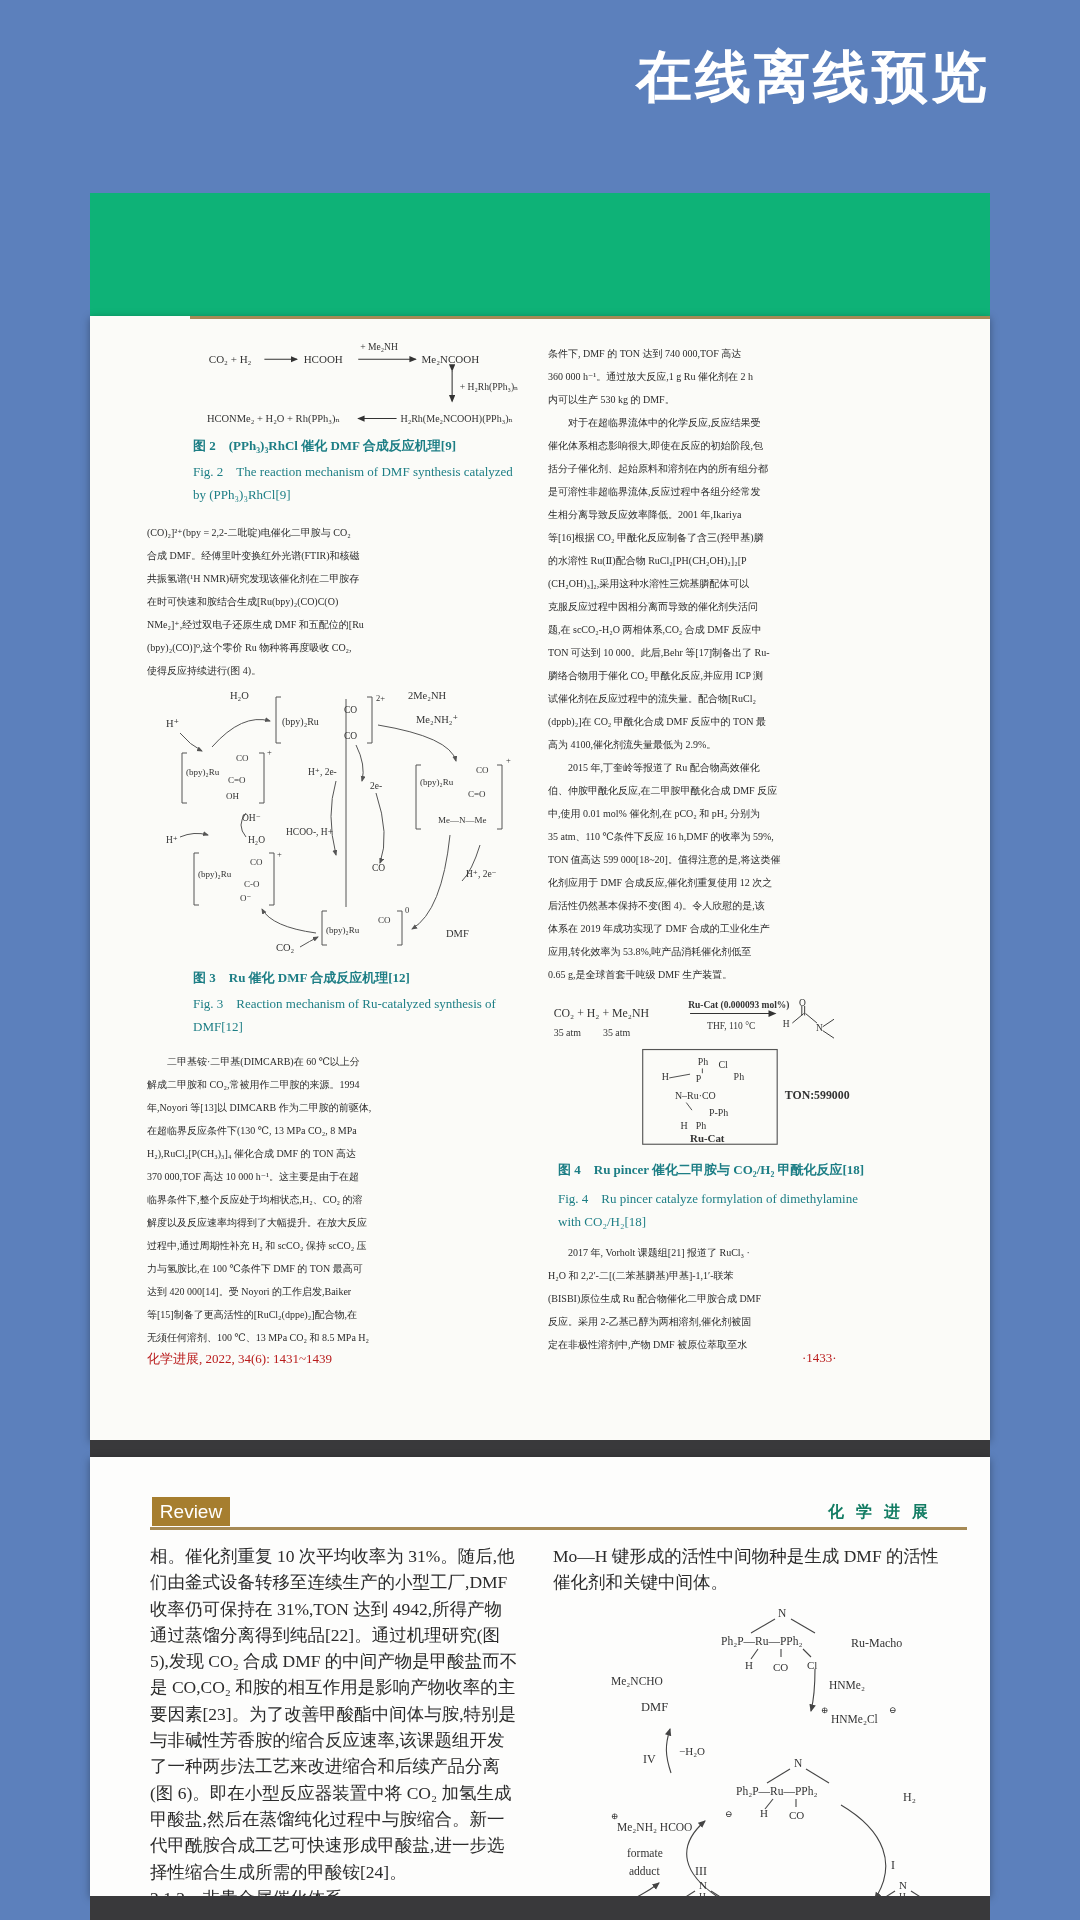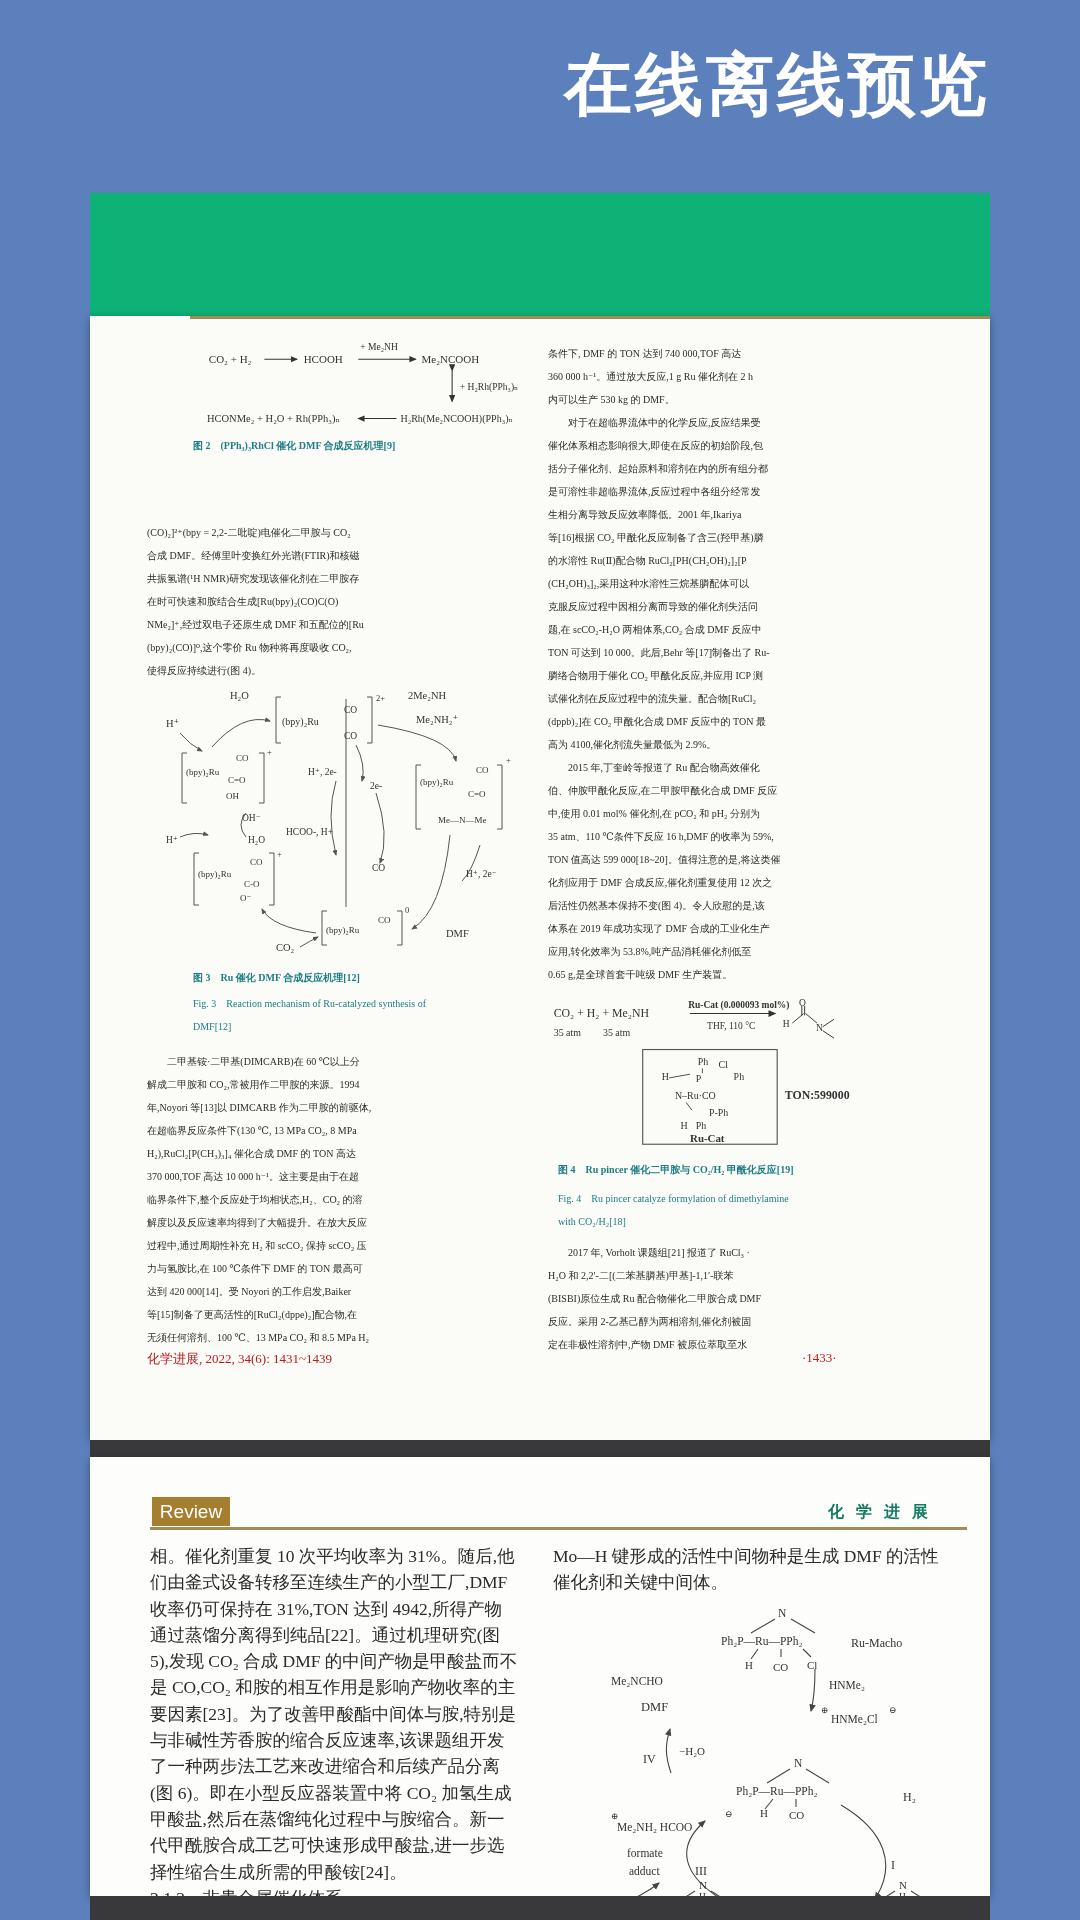--- a/index.html
+++ b/index.html
@@ -1,32 +1,32 @@
 <!DOCTYPE html>
 <html><head>
 <meta charset="utf-8">
 <style>
   html,body{margin:0;padding:0;background:#46628f;}
   .screen{position:relative;width:1080px;height:1920px;overflow:hidden;background:#5c80bc;font-family:"Liberation Sans",sans-serif;}
   .abs{position:absolute;}
-  .banner-title{position:absolute;top:40px;right:90px;color:#ffffff;font-size:68px;font-weight:800;letter-spacing:3px;}
+  .banner-title{position:absolute;top:40px;right:90px;color:#ffffff;font-size:56px;font-weight:800;letter-spacing:3px;}
   .appbar{position:absolute;left:90px;top:193px;width:900px;height:123px;background:#0eb277;}
   .appbar-title{position:absolute;left:0;right:0;top:232px;text-align:center;color:#fff;font-size:42px;font-weight:700;}
   .export-btn{position:absolute;right:8px;top:238px;color:#fff;font-size:34px;font-weight:600;width:110px;}
   .page{position:absolute;left:90px;width:900px;background:#fbfbf8;overflow:hidden;box-shadow:0 2px 8px rgba(0,0,0,.35);}
   .card1{top:316px;height:1124px;}
   .card2{top:1457px;height:439px;background:#fdfdfc;}
   .gap-band{position:absolute;left:90px;top:1440px;width:900px;height:17px;background:#39393b;}
   .bottom-band{position:absolute;left:90px;top:1896px;width:900px;height:24px;background:#39393b;}
   .goldrule{position:absolute;height:3px;background:#a68a55;}
   .t{font-family:"Liberation Serif","DejaVu Serif",serif;color:#2b2b2b;}
   .ml{white-space:pre-line;}
   .p1txt{font-size:10px;line-height:23px;text-align:justify;}
   .p2txt{font-size:17.5px;line-height:26.3px;}
-  .cap{color:#1d7e85;font-size:10px;line-height:23px;}
+  .cap{color:#1d7e85;font-size:13px;line-height:23px;}
   .capb{font-weight:700;}
   .foot{font-size:13px;color:#b91c1c;}
   .badge{position:absolute;background:#a67e2f;color:#fff;font-size:19px;font-weight:400;text-align:center;line-height:29px;font-family:"Liberation Sans",sans-serif;}
   .journal{position:absolute;color:#127c63;font-size:16px;font-weight:700;letter-spacing:12px;font-family:"Liberation Serif","DejaVu Serif",serif;}
   svg text{font-family:"Liberation Serif","DejaVu Serif",serif;fill:#333;}
   .iconbtn{cursor:pointer;}
 </style>
 </head>
 <body>
 
@@ -70,20 +70,22 @@
       <line x1="160" y1="18" x2="220" y2="18" stroke="#333" stroke-width="1.1" marker-end="url(#ah)"></line>
       <text x="226" y="22" font-size="11.5">Me₂NCOOH</text>
       <line x1="258" y1="30" x2="258" y2="62" stroke="#333" stroke-width="1.1" marker-start="url(#ah)" marker-end="url(#ah)"></line>
       <text x="266" y="50" font-size="10">+ H₂Rh(PPh₃)ₙ</text>
       <text x="2" y="84" font-size="11">HCONMe₂ + H₂O + Rh(PPh₃)ₙ</text>
       <line x1="200" y1="80" x2="160" y2="80" stroke="#333" stroke-width="1.1" marker-end="url(#ah)"></line>
       <text x="204" y="84" font-size="10.5">H₂Rh(Me₂NCOOH)(PPh₃)ₙ</text>
     </svg>
 
     <div class="abs t cap capb ml" style="left:103px;top:118px;width:330px;">图 2　(PPh₃)₃RhCl 催化 DMF 合成反应机理[9]</div>
+    <div class="abs t cap ml" style="left:103px;top:144px;width:330px;">Fig. 2　The reaction mechanism of DMF synthesis catalyzed
+by (PPh₃)₃RhCl[9]</div>
 
     <div class="abs t p1txt ml" style="left:57px;top:205px;width:318px;">(CO)₂]²⁺(bpy = 2,2-二吡啶)电催化二甲胺与 CO₂
 合成 DMF。经傅里叶变换红外光谱(FTIR)和核磁
 共振氢谱(¹H NMR)研究发现该催化剂在二甲胺存
 在时可快速和胺结合生成[Ru(bpy)₂(CO)C(O)
 NMe₂]⁺,经过双电子还原生成 DMF 和五配位的[Ru
 (bpy)₂(CO)]⁰,这个零价 Ru 物种将再度吸收 CO₂,
 使得反应持续进行(图 4)。</div>
 
     <svg class="abs" style="left:60px;top:369px;" width="385" height="280" viewBox="0 0 385 280">
@@ -249,21 +251,21 @@
       <text x="156" y="136" font-size="10.5">Ph</text>
       <g stroke="#333" stroke-width=".9">
           <line x1="163" y1="72" x2="163" y2="77"></line>
           <line x1="128" y1="82" x2="150" y2="78"></line>
           <line x1="146" y1="108" x2="152" y2="116"></line>
         </g>
       <text x="150" y="150" font-size="11.5" font-weight="bold">Ru-Cat</text>
       <text x="250" y="104" font-size="12.5" font-weight="bold">TON:599000</text>
     </svg>
 
-    <div class="abs t cap capb ml" style="left:468px;top:842px;width:330px;">图 4　Ru pincer 催化二甲胺与 CO₂/H₂ 甲酰化反应[19]</div>
+    <div class="abs t cap capb ml" style="left:468px;top:842px;width:330px;">图 4　Ru pincer 催化二甲胺与 CO₂/H₂ 甲酰化反应[18]</div>
     <div class="abs t cap ml" style="left:468px;top:871px;width:330px;">Fig. 4　Ru pincer catalyze formylation of dimethylamine
 with CO₂/H₂[18]</div>
 
     <div class="abs t p1txt ml" style="left:458px;top:925px;width:322px;">　　2017 年, Vorholt 课题组[21] 报道了 RuCl₃ ·
 H₂O 和 2,2′-二[(二苯基膦基)甲基]-1,1′-联苯
 (BISBI)原位生成 Ru 配合物催化二甲胺合成 DMF
 反应。采用 2-乙基己醇为两相溶剂,催化剂被固
 定在非极性溶剂中,产物 DMF 被原位萃取至水</div>
 
     <div class="abs t foot" style="left:712px;top:1034px;">·1433·</div>

